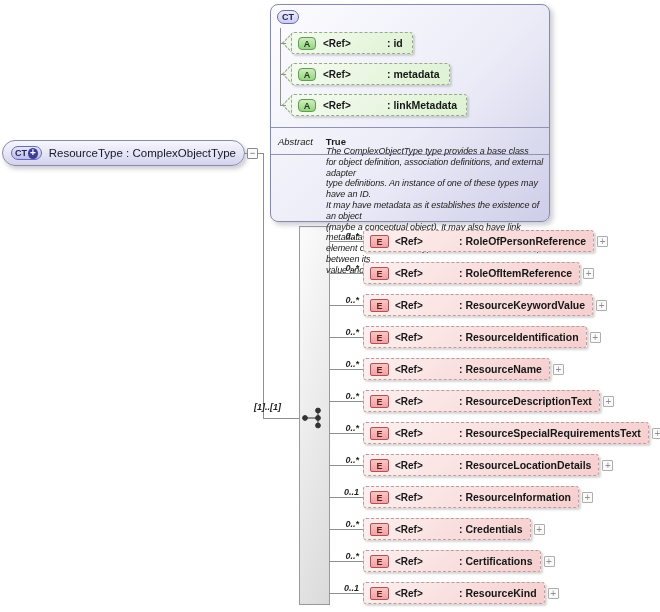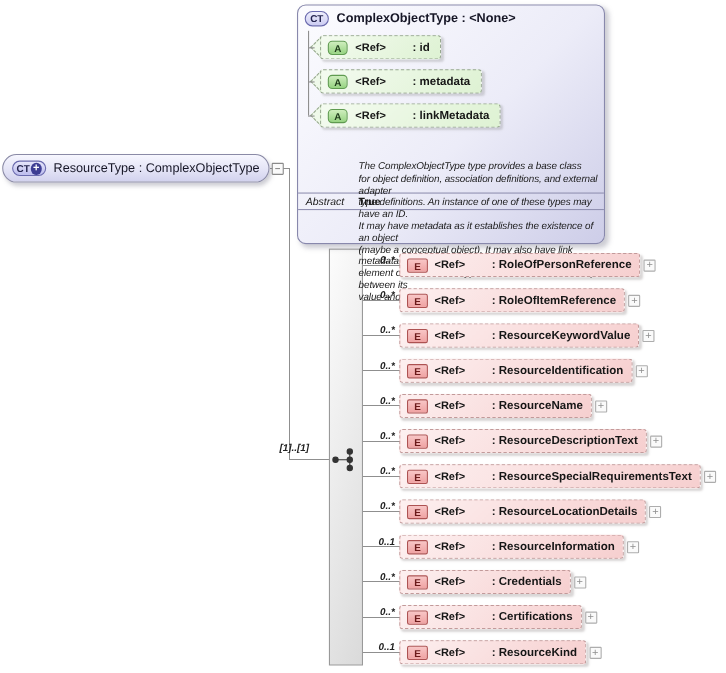--- a/index.html
+++ b/index.html
@@ -49,25 +49,25 @@
   .attr-row::before { content:""; position:absolute; left:-7px; top:50%; width:14px; height:14px;
     transform:translateY(-50%) rotate(45deg);
     border-left:1px dashed #97a88f; border-bottom:1px dashed #97a88f;
     background:#eff9ea; z-index:-1; }
   .badge-a { display:inline-block; width:18px; height:13px; margin-right:7px;
     border:1px solid #5f9b50; border-radius:4px;
     background:linear-gradient(180deg,#cfeebe,#96d381);
     font-size:9px; font-weight:bold; color:#1e3a1a; text-align:center; line-height:12px; }
 
   .ref { display:inline-block; width:52px; font-size:10px; font-weight:bold; color:#161616; }
-  .mname { font-size:10.5px; font-weight:bold; color:#161616; white-space:pre; }
-
-  .abstract-row { position:absolute; left:0; right:0; top:122px; height:16px;
+  .mname { font-size:10.5px; font-weight:bold; color:#161616; white-space:pre;margin-left:12px; }
+
+  .abstract-row { position:absolute; left:0; right:0; top:122px; height:28px;
     border-top:1px solid #9191b2; border-bottom:1px solid #9191b2;
-    display:flex; align-items:center; gap:13px; padding-left:7px;margin-top:48px; }
+    display:flex; align-items:center; gap:13px; padding-left:7px; }
   .abstract-label { font-size:9.5px; font-style:italic; color:#1a1a1a; }
   .abstract-value { font-size:9.5px; font-weight:bold; color:#1a1a1a; }
   .type-doc { position:absolute; left:7px; right:0; top:141px;
     font-size:9px; font-style:italic; color:#1a1a1a; line-height:10.8px;
     letter-spacing:-0.1px; white-space:pre-line;margin-left:48px; }
 
   
   .seq-bar { position:absolute; left:299px; top:226px; width:31px; height:379px; z-index:1;
     border:1px solid #999999;
     background:linear-gradient(105deg,#fcfcfc,#dadada); }
@@ -123,21 +123,20 @@
     </span>
     <span class="title">ResourceType : ComplexObjectType</span>
   </div>
   <div class="handle">−</div>
 
   <div class="type-panel">
     <div class="type-header">
       <span class="badge-ct">
         <span>CT</span>
       </span>
-      <span class="type-title">ComplexObjectType : &lt;None&gt;</span>
     </div>
 
     <div class="attr-vline"></div>
     <div class="attr-stub" style="top:38px;"></div>
     <div class="attr-stub" style="top:69px;"></div>
     <div class="attr-stub" style="top:100px;"></div>
 
     <div class="attr-row" style="top:27px;">
       <span class="badge-a">A</span>
       <span class="ref">&lt;Ref&gt;</span>

